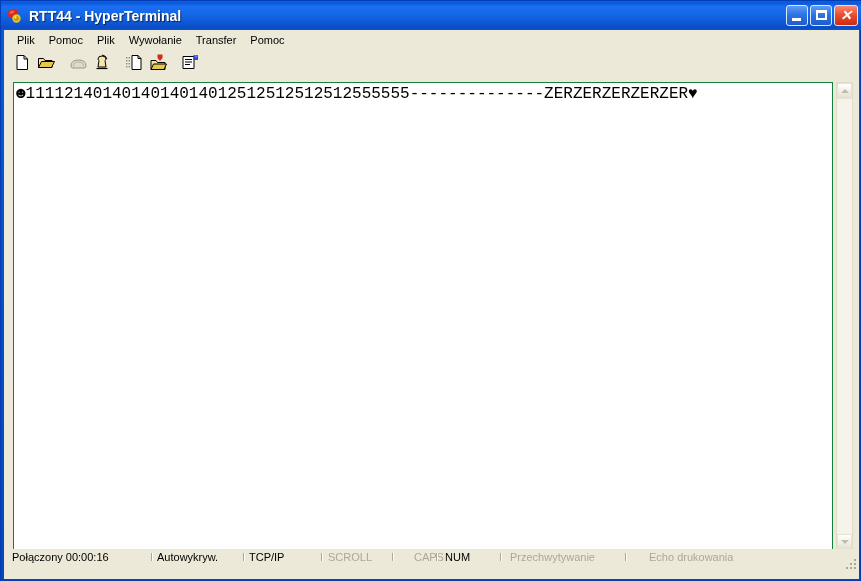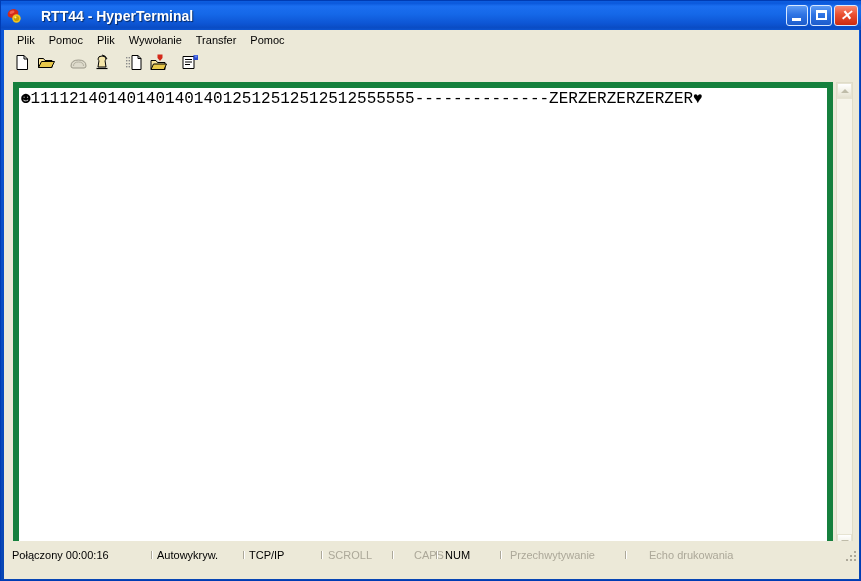--- a/index.html
+++ b/index.html
@@ -40,21 +40,20 @@
         #0b59dc 8%,
         #1b6ef0 18%,
         #1568e8 45%,
         #0d55d4 78%,
         #0a4cc4 92%,
         #0b54d0 100%);
     display: flex;
     align-items: center;
     box-sizing: border-box;
     padding-left: 5px;
-    gap: 12px;
   }
   .app-icon {
     width: 18px; height: 18px;
     position: relative;
     flex: 0 0 auto;
     margin-right: 5px;
   }
   .title-text {
     color: #ffffff;
     font-size: 14px;
@@ -164,21 +163,21 @@
     left: 0;
     top: 46px;
     width: 855px;
     height: 479px;
     box-sizing: border-box;
     padding: 6px 6px 4px 9px;
     display: flex;
   }
   .term-outer {
     flex: 1 1 auto;
-    border: 6px solid #15803d;
+    border: 1px solid #15803d;
     background: #ffffff;
     box-sizing: border-box;
     overflow: hidden;
     position: relative;
     text-decoration: underline;
   }
   .term-text {
     position: absolute;
     left: 2px; top: 2px;
     white-space: pre;
@@ -217,26 +216,26 @@
     border-right: 4px solid transparent;
   }
   .sb-arrow.up { border-bottom: 4px solid #bfbca9; }
   .sb-arrow.down { border-top: 4px solid #bfbca9; }
   .sb-track { flex: 1 1 auto; background: #f6f4ea; }
 
   
   .statusbar {
     position: absolute;
     left: 0;
-    bottom: 16px;
+    bottom: 8px;
     width: 855px;
     height: 22px;
     background: #ece9d8;
     display: flex;
-    align-items: flex-end;
+    align-items: flex-start;
     box-sizing: border-box;
     padding: 2px 2px 2px 2px;
   }
   .sb-panel {
     position: relative;
     font-size: 11px;
     color: #000000;
     display: flex;
     align-items: center;
     padding-left: 6px;

